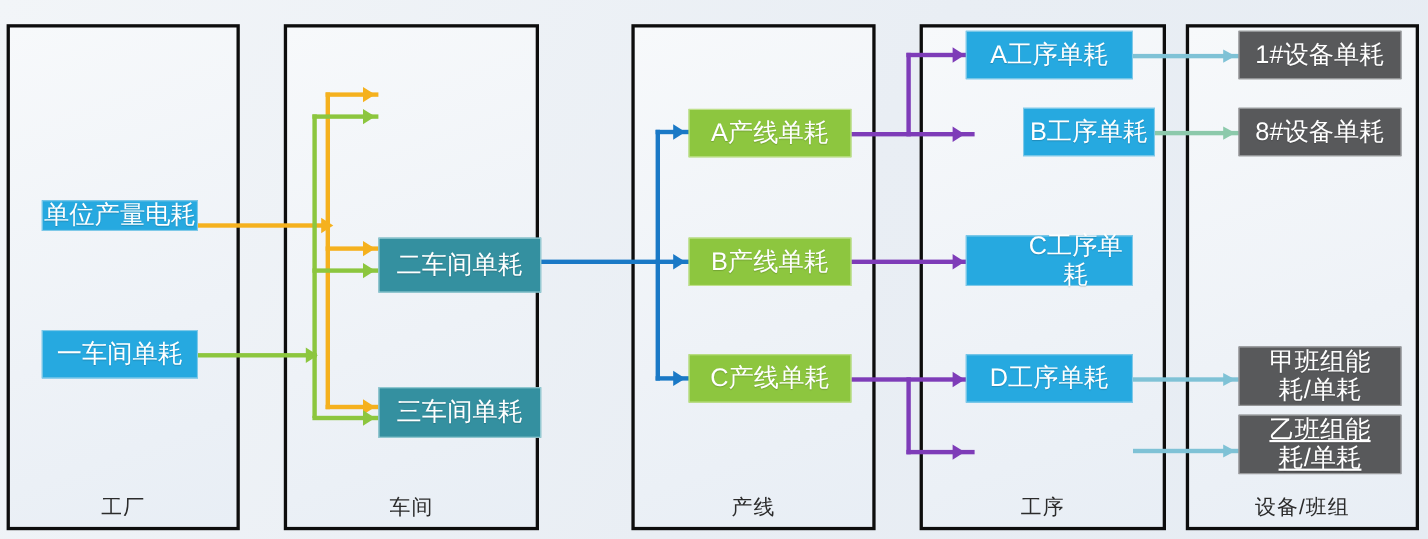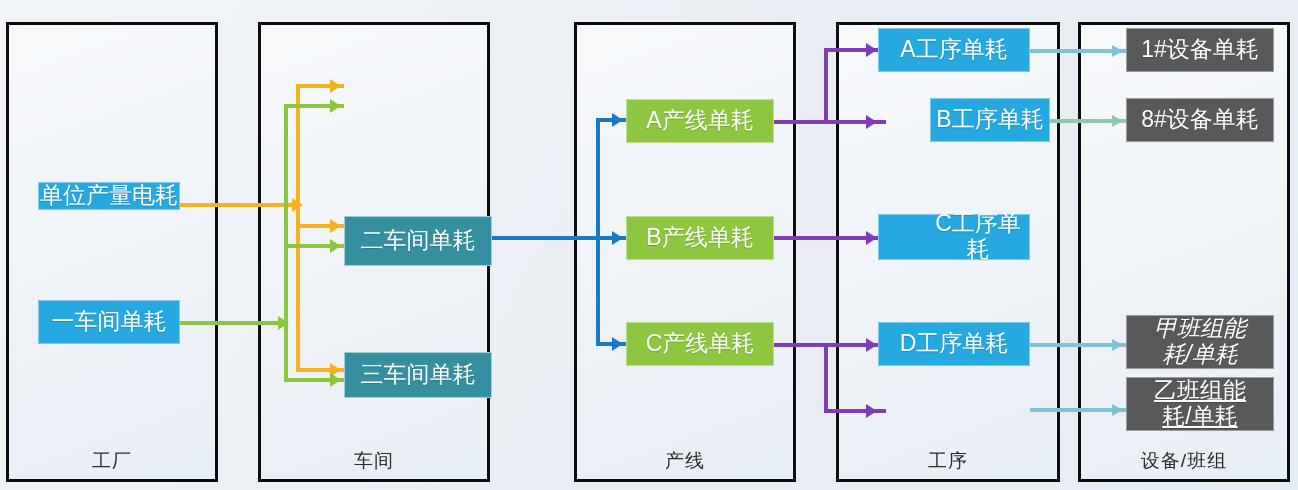--- a/index.html
+++ b/index.html
@@ -122,21 +122,21 @@
   <div class="node n-green" style="left:626px;top:216px;width:148px;height:44px;">B产线单耗</div>
   <div class="node n-green" style="left:626px;top:322px;width:148px;height:44px;">C产线单耗</div>
 
   <div class="node n-blue" style="left:878px;top:28px;width:152px;height:44px;">A工序单耗</div>
   <div class="node n-blue" style="left:930px;top:98px;width:120px;height:44px;">B工序单耗</div>
   <div class="node n-blue" style="left:878px;top:214px;width:152px;height:46px;padding-left:48px;">C工序单耗</div>
   <div class="node n-blue" style="left:878px;top:322px;width:152px;height:44px;">D工序单耗</div>
 
   <div class="node n-gray" style="left:1126px;top:28px;width:148px;height:44px;">1#设备单耗</div>
   <div class="node n-gray" style="left:1126px;top:98px;width:148px;height:44px;">8#设备单耗</div>
-  <div class="node n-gray" style="left:1126px;top:315px;width:148px;height:54px;padding:0 23px;font-style:italic;">甲班组能耗/单耗</div>
+  <div class="node n-gray" style="left:1126px;top:315px;width:148px;height:54px;padding:0 23px;">甲班组能耗/单耗</div>
   <div class="node n-gray" style="left:1126px;top:377px;width:148px;height:54px;padding:0 24px;text-decoration:underline;">乙班组能耗/单耗</div>
 
   <div class="lane-label" style="left:6px;width:212px;top:448px;">工厂</div>
   <div class="lane-label" style="left:258px;width:232px;top:448px;">车间</div>
   <div class="lane-label" style="left:574px;width:222px;top:448px;">产线</div>
   <div class="lane-label" style="left:836px;width:224px;top:448px;">工序</div>
   <div class="lane-label" style="left:1078px;width:212px;top:448px;">设备/班组</div>
 
 </div>
 

